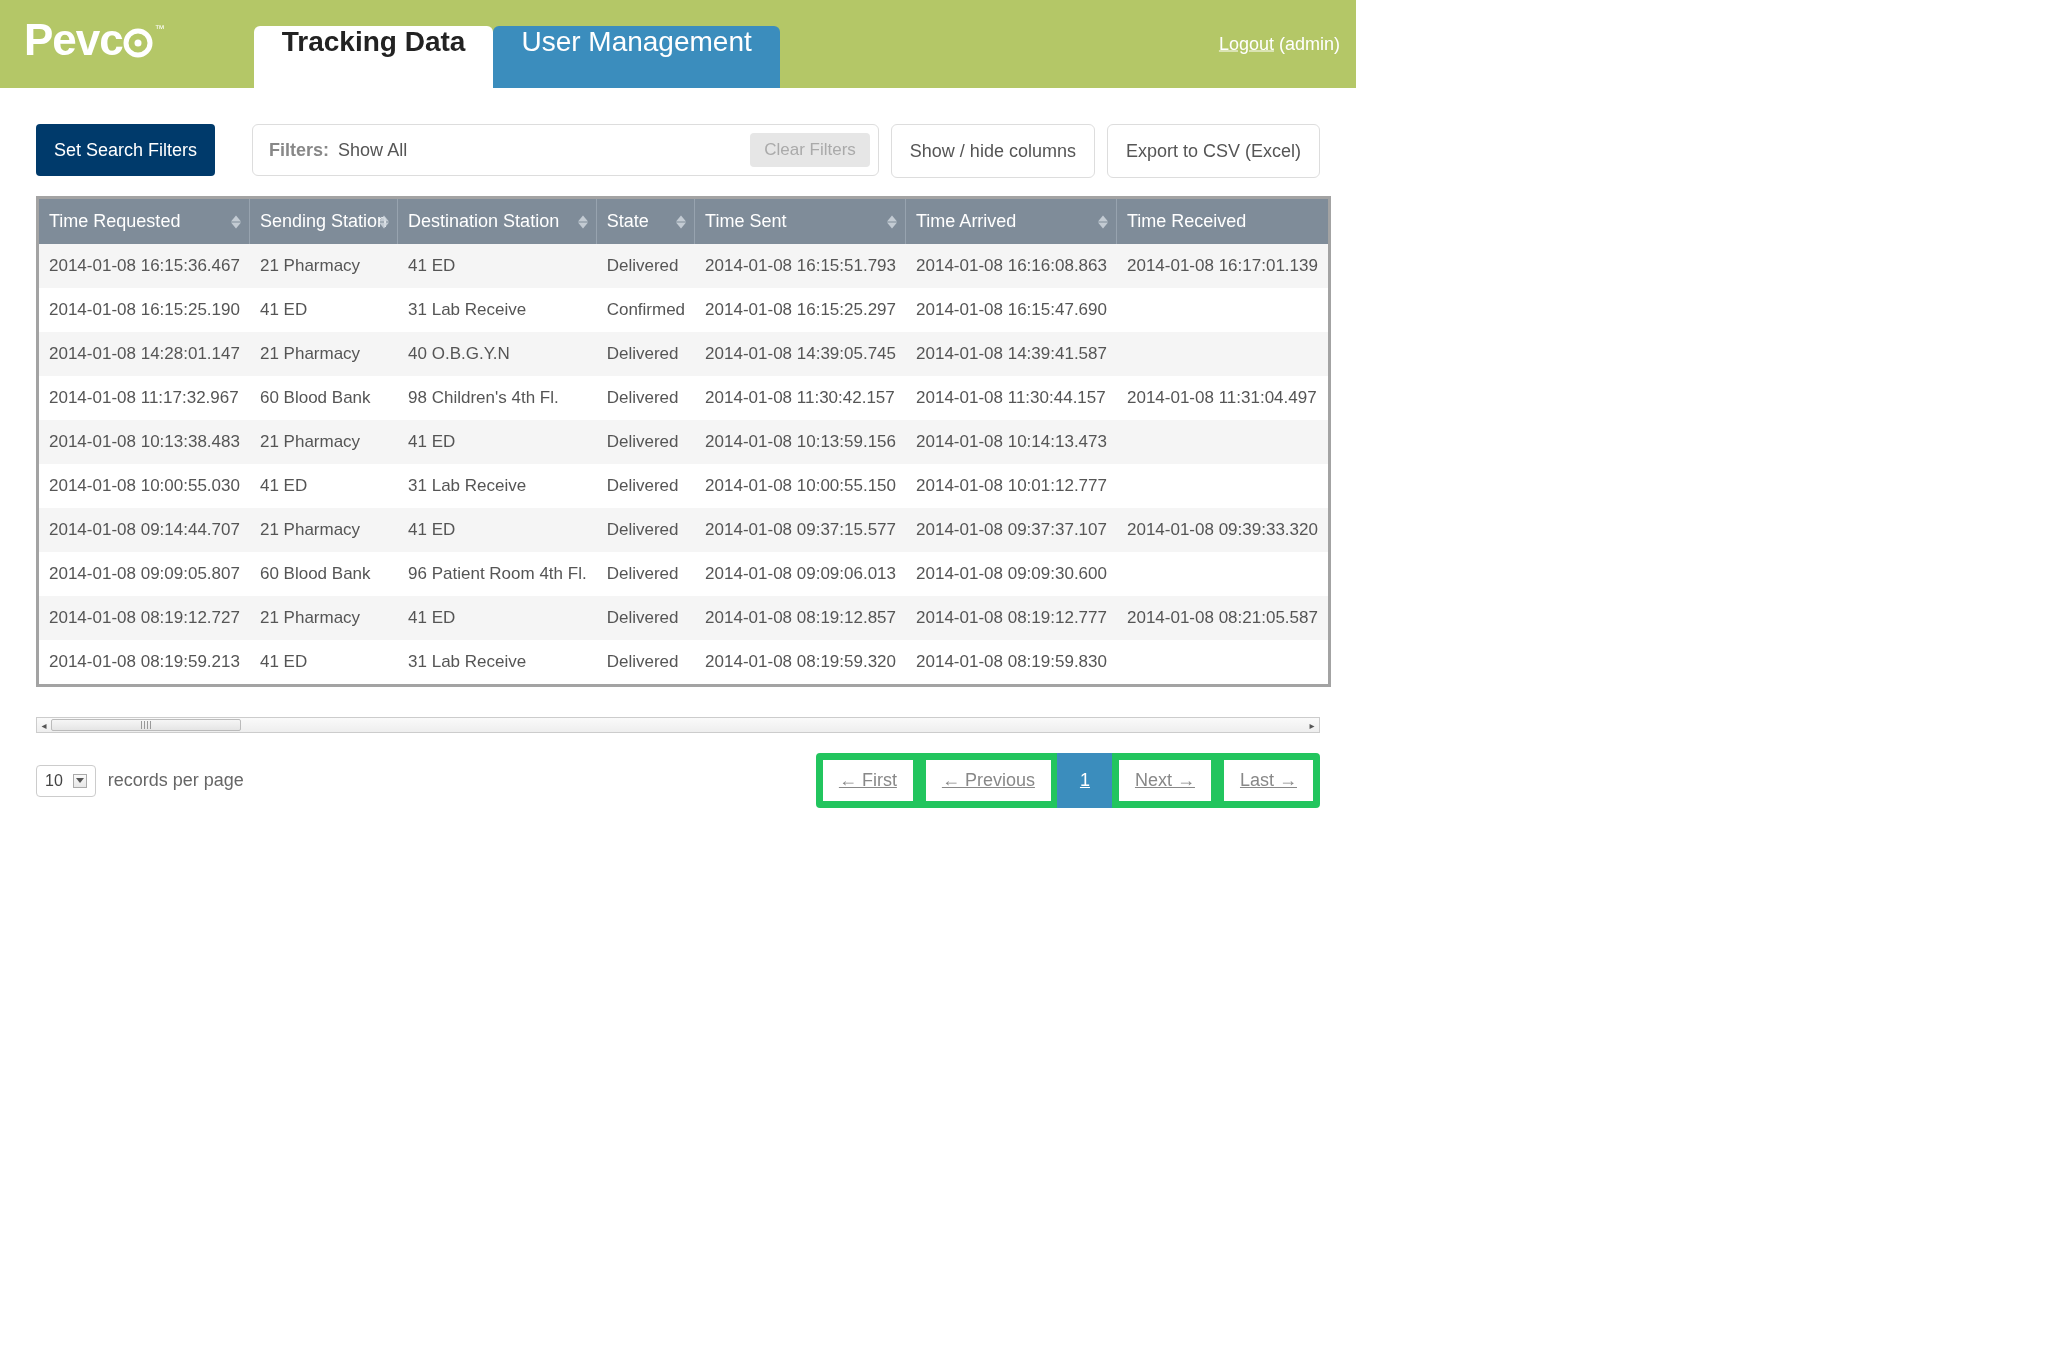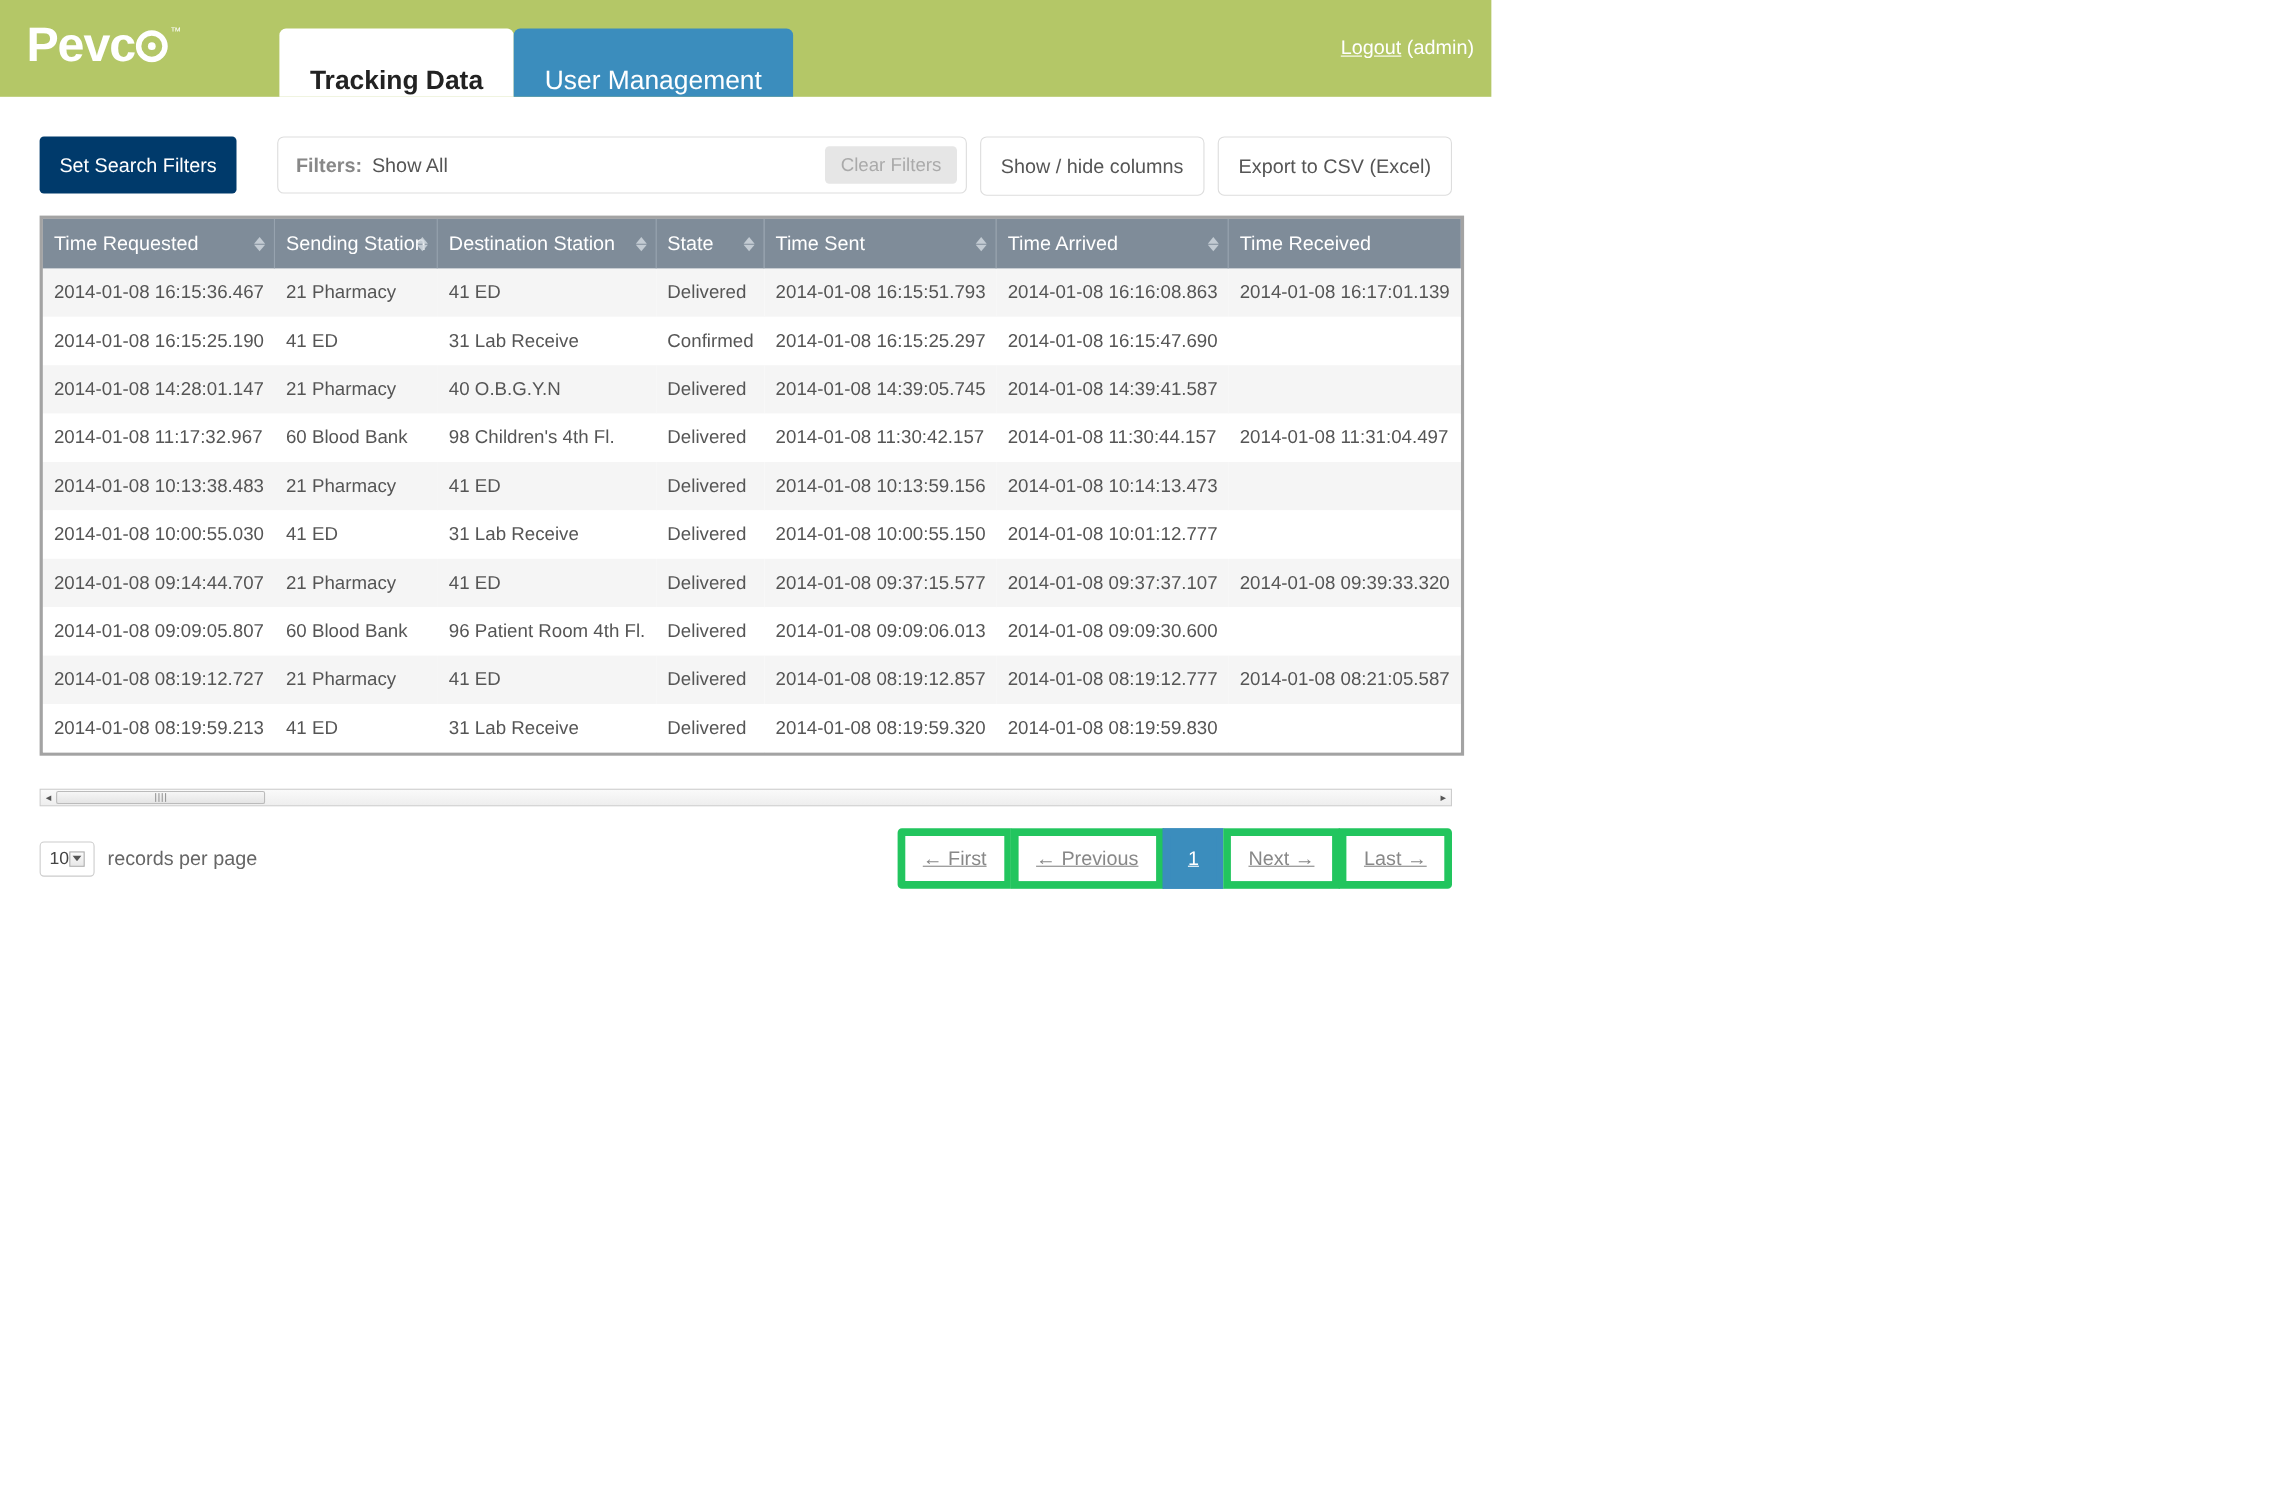--- a/index.html
+++ b/index.html
@@ -37,23 +37,23 @@
     vertical-align: middle;
   }
   .tabs {
     display: flex;
     align-items: flex-end;
     height: 100%;
   }
   .tab {
     height: 62px;
     padding: 0 28px;
-    font-size: 24px;
-    display: flex;
-    align-items: flex-end;
+    font-size: 28px;
+    display: flex;
+    align-items: flex-start;
     border-top-left-radius: 6px;
     border-top-right-radius: 6px;
     cursor: pointer;
     font-weight: 400;
   }
   .tab.active {
     background: #fff;
     color: #222;
     font-weight: 700;
   }
@@ -220,20 +220,21 @@
     justify-content: space-between;
     align-items: center;
   }
   .per-page { display: flex; align-items: center; gap: 12px; color: #666; font-size: 18px; }
   .per-page .select {
     border: 1px solid #ccc;
     border-radius: 4px;
     padding: 6px 8px;
     display: flex;
     align-items: center;
+    gap: 10px;
     color: #444;
     font-size: 16px;
     background: #fff;
     cursor: pointer;
   }
   .per-page .select .caret {
     width: 14px; height: 14px;
     border: 1px solid #aaa;
     background: linear-gradient(#fafafa,#e8e8e8);
     display: flex; align-items: center; justify-content: center;

